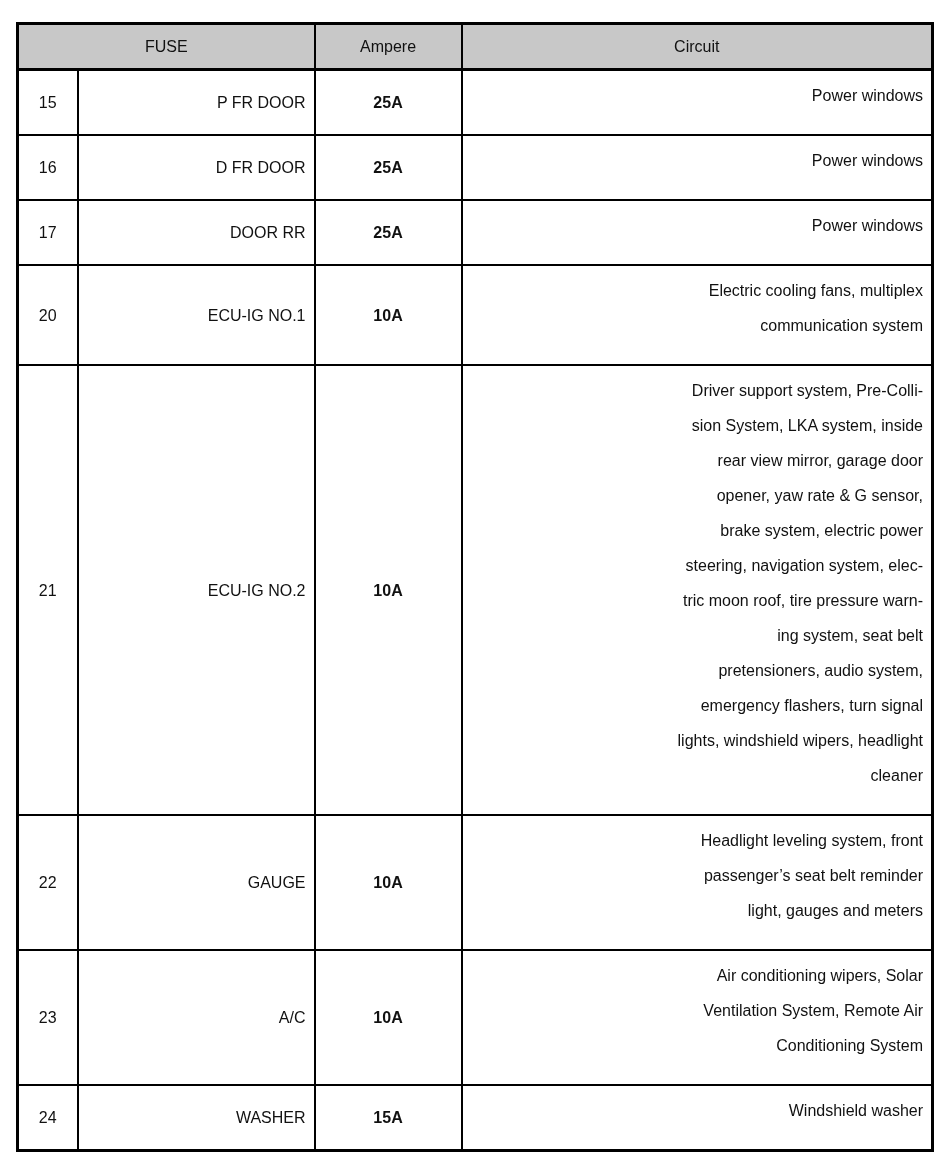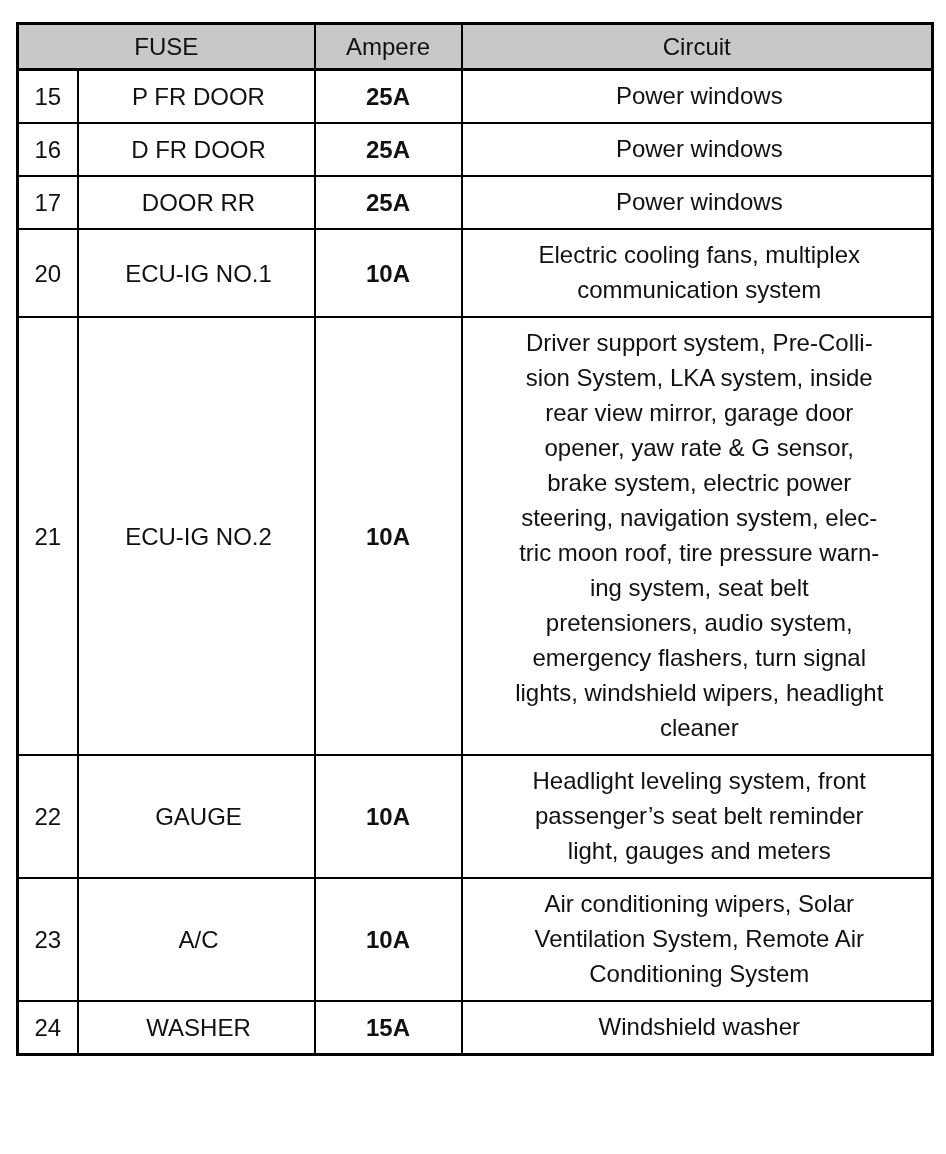--- a/index.html
+++ b/index.html
@@ -24,49 +24,49 @@
     border: 3px solid #000000;
   }
   col.col-num     { width: 60px; }
   col.col-name    { width: 237px; }
   col.col-ampere  { width: 147px; }
   col.col-circuit { width: 471px; }
 
   .fuse-table th,
   .fuse-table td {
     border: 2px solid #000000;
-    font-size: 24px;
+    font-size: 16px;
     line-height: 35px;
     vertical-align: middle;
     box-sizing: border-box;
   }
   .fuse-table thead th {
     background: #c8c8c8;
     font-weight: normal;
     text-align: center;
     height: 46px;
     padding: 2px 4px;
     border-bottom: 3px solid #000000;
   }
   td.cell-num {
     text-align: center;
     padding: 7px 4px;
   }
   td.cell-name {
-    text-align: center;
+    text-align: right;
     padding: 7px 8px 7px 13px;
   }
   td.cell-ampere {
     text-align: center;
     padding: 7px 4px;
     font-weight: bold;
   }
   td.cell-circuit {
-    text-align: center;
-    padding: 7px 8px 9px 13px;
+    text-align: right;
+    padding: 7px 8px 21px 13px;
     white-space: pre-line;
   }
 </style>
 </head>
 <body>
 
 <div class="page">
   <table class="fuse-table">
     <colgroup>
       <col class="col-num">

